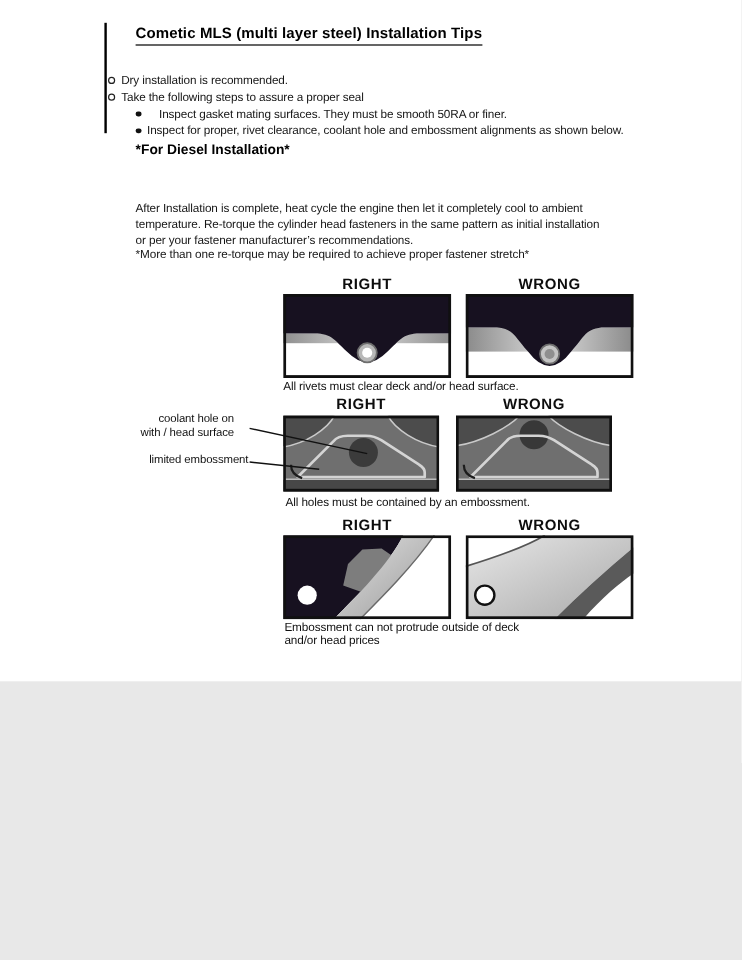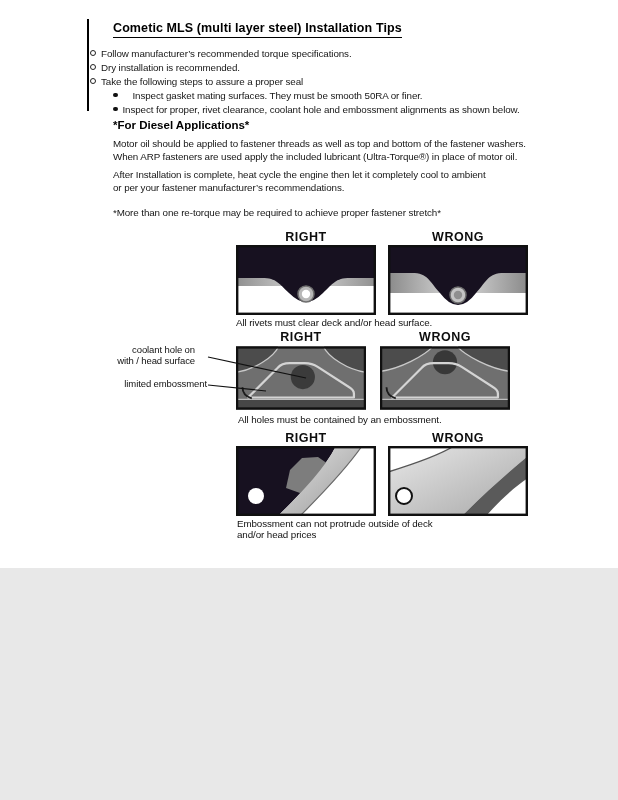--- a/index.html
+++ b/index.html
@@ -32,50 +32,43 @@
 </style>
 </head>
 <body>
 
 <div class="page">
 
   <div class="abs vline" style="left:87px;top:19px;height:92px;"></div>
 
   <div class="abs title nowrap" style="left:113px;top:21px;">Cometic MLS (multi layer steel) Installation Tips</div>
 
-  <div class="abs brow" style="left:90px;top:47px;">
-    <span class="obullet"></span>
-    <span class="body-txt nowrap">Follow manufacturer’s recommended torque specifications.</span>
-  </div>
   <div class="abs brow" style="left:90px;top:61px;">
     <span class="obullet"></span>
     <span class="body-txt nowrap">Dry installation is recommended.</span>
   </div>
   <div class="abs brow" style="left:90px;top:75px;">
     <span class="obullet"></span>
     <span class="body-txt nowrap">Take the following steps to assure a proper seal</span>
   </div>
   <div class="abs brow" style="left:113px;top:89px;gap:15px;">
     <span class="fbullet"></span>
     <span class="body-txt nowrap">Inspect gasket mating surfaces.  They must be smooth 50RA or finer.</span>
   </div>
   <div class="abs brow" style="left:113px;top:103px;">
     <span class="fbullet"></span>
     <span class="body-txt nowrap">Inspect for proper, rivet clearance, coolant hole and embossment alignments as shown below.</span>
   </div>
 
-  <div class="abs sec-head nowrap" style="left:113px;top:119px;">*For Diesel Applications*</div>
-
-  <div class="abs" style="left:113px;top:137px;">
-    <div class="pline nowrap">Motor oil should be applied to fastener threads as well as top and bottom of the fastener washers.</div>
-    <div class="pline nowrap">When ARP fasteners are used apply the included lubricant (Ultra-Torque®) in place of motor oil.</div>
-  </div>
+  <div class="abs sec-head nowrap" style="left:113px;top:119px;">*For Diesel Installation*</div>
+
 
   <div class="abs" style="left:113px;top:168px;">
     <div class="pline nowrap">After Installation is complete, heat cycle the engine then let it completely cool to ambient</div>
+    <div class="pline nowrap">temperature. Re-torque the cylinder head fasteners in the same pattern as initial installation</div>
     <div class="pline nowrap">or per your fastener manufacturer’s recommendations.</div>
   </div>
 
   <div class="abs pline nowrap" style="left:113px;top:206px;">*More than one re-torque may be required to achieve proper fastener stretch*</div>
 
   <div class="abs dg-label" style="left:236px;top:230px;width:140px;">RIGHT</div>
   <div class="abs dg-label" style="left:388px;top:230px;width:140px;">WRONG</div>
 
   <svg class="abs panel" style="left:236px;top:245px;" width="140" height="70" viewBox="0 0 140 70">
     <defs>

